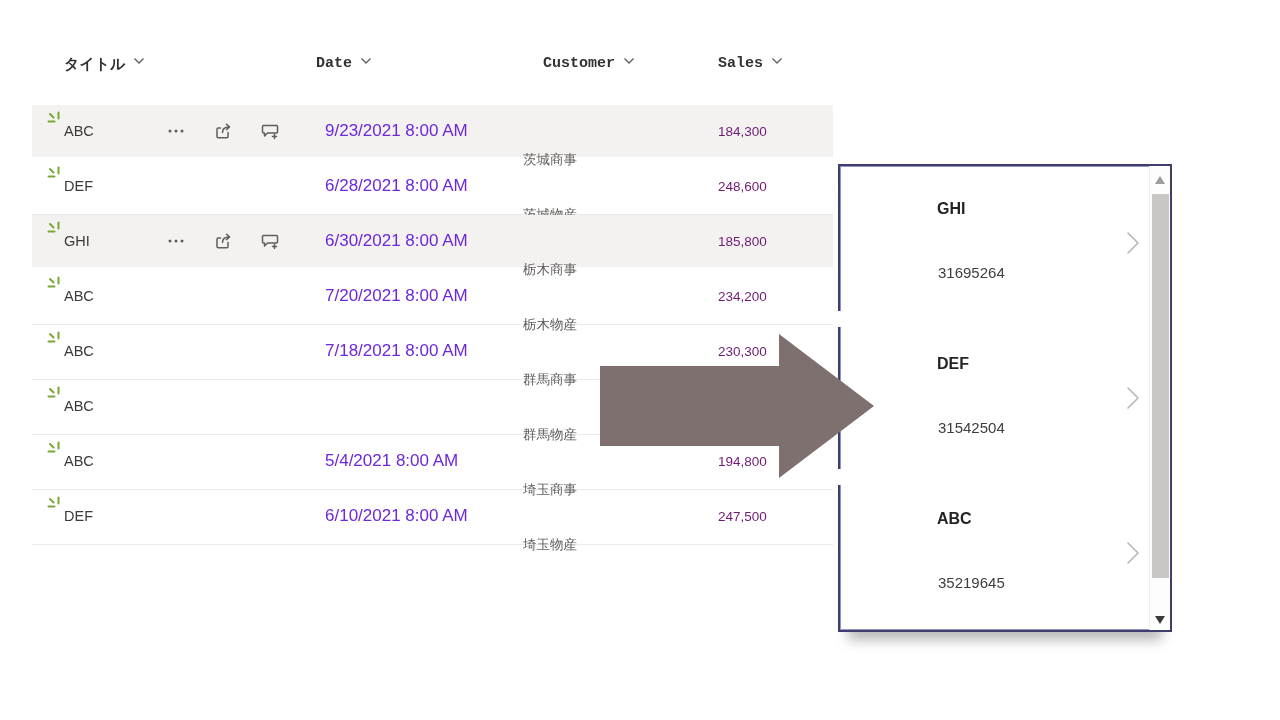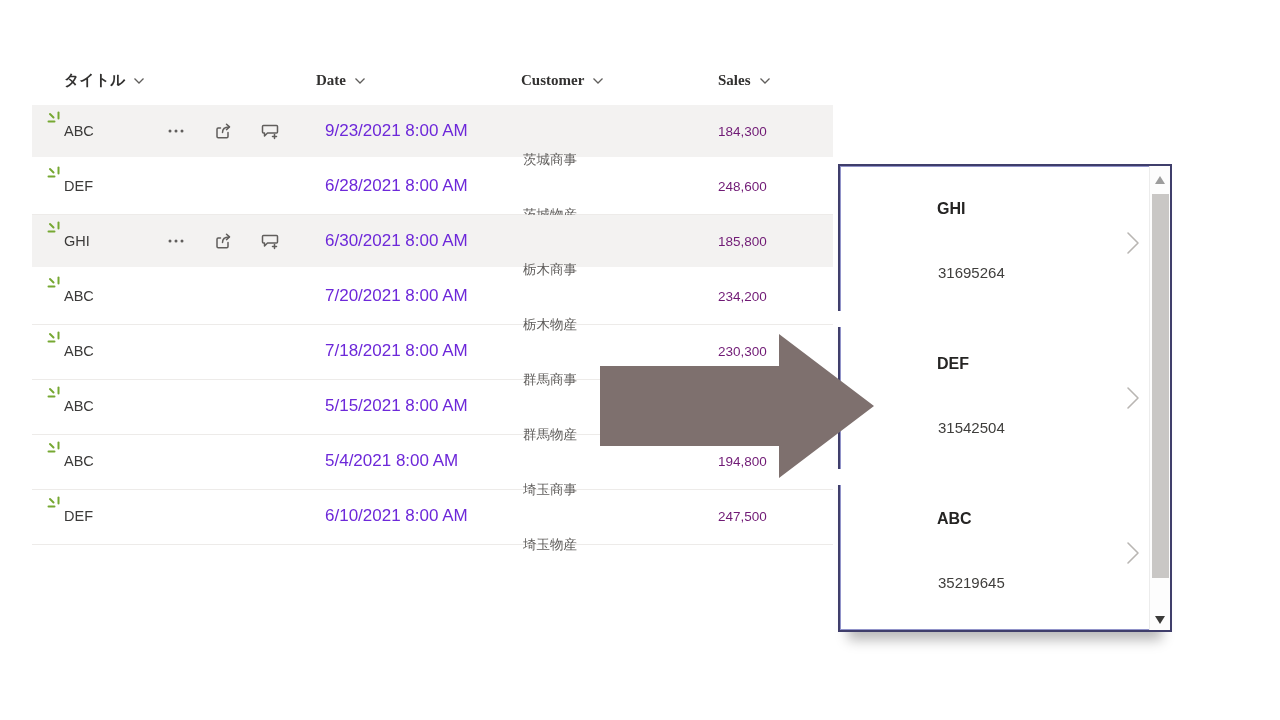--- a/index.html
+++ b/index.html
@@ -7,28 +7,28 @@
   body {
     width:1280px; height:720px; position:relative; overflow:hidden;
     font-family:"Liberation Sans","DejaVu Sans",sans-serif;
     color:#323130;
   }
 
   
   .sp-list { position:absolute; left:32px; top:55px; width:801px; }
   .sp-header { position:relative; height:50px; }
   .hcell {
-    position:absolute; top:0; height:50px; display:flex; align-items:center; gap:8px;
+    position:absolute; top:0; height:50px; display:flex; gap:8px;
     font-size:15px; font-weight:700; color:#323130; cursor:pointer; background:none; border:none;
-    font-family:Liberation Serif, serif;
+    font-family:Liberation Mono, monospace;
   }
   .hcell svg { margin-top:2px; }
   .h-title    { left:32px; }
   .h-date     { left:284px; }
-  .h-customer { left:489px; }
+  .h-customer { left:511px; }
   .h-sales    { left:686px; }
 
   .sp-rows { position:relative; }
   .sp-row {
     position:relative; height:55px; width:100%;
     border-bottom:1px solid #edebe9;
   }
   .sp-row.hovered {
     background:#f3f2f1; background-clip:padding-box;
     border-bottom:3px solid rgba(255,255,255,0);
@@ -242,21 +242,20 @@
   <div class="sp-row">
     <svg class="new-badge" viewBox="0 0 18 18">
       <g stroke="#76a832" stroke-width="2" stroke-linecap="round" fill="none">
         <line x1="12.5" y1="2.5" x2="12.5" y2="8.5"></line>
         <line x1="2.5" y1="11.5" x2="8.5" y2="11.5"></line>
         <line x1="4" y1="4" x2="7.5" y2="7.5"></line>
       </g>
     </svg>
     <div class="cell c-title">ABC</div>
 
-    <div class="cell c-date">5/15/2021 8:00 AM</div>
     <div class="cell c-customer">群馬物産</div>
     <div class="cell c-sales"></div>
   </div>
 
   <div class="sp-row">
     <svg class="new-badge" viewBox="0 0 18 18">
       <g stroke="#76a832" stroke-width="2" stroke-linecap="round" fill="none">
         <line x1="12.5" y1="2.5" x2="12.5" y2="8.5"></line>
         <line x1="2.5" y1="11.5" x2="8.5" y2="11.5"></line>
         <line x1="4" y1="4" x2="7.5" y2="7.5"></line>

